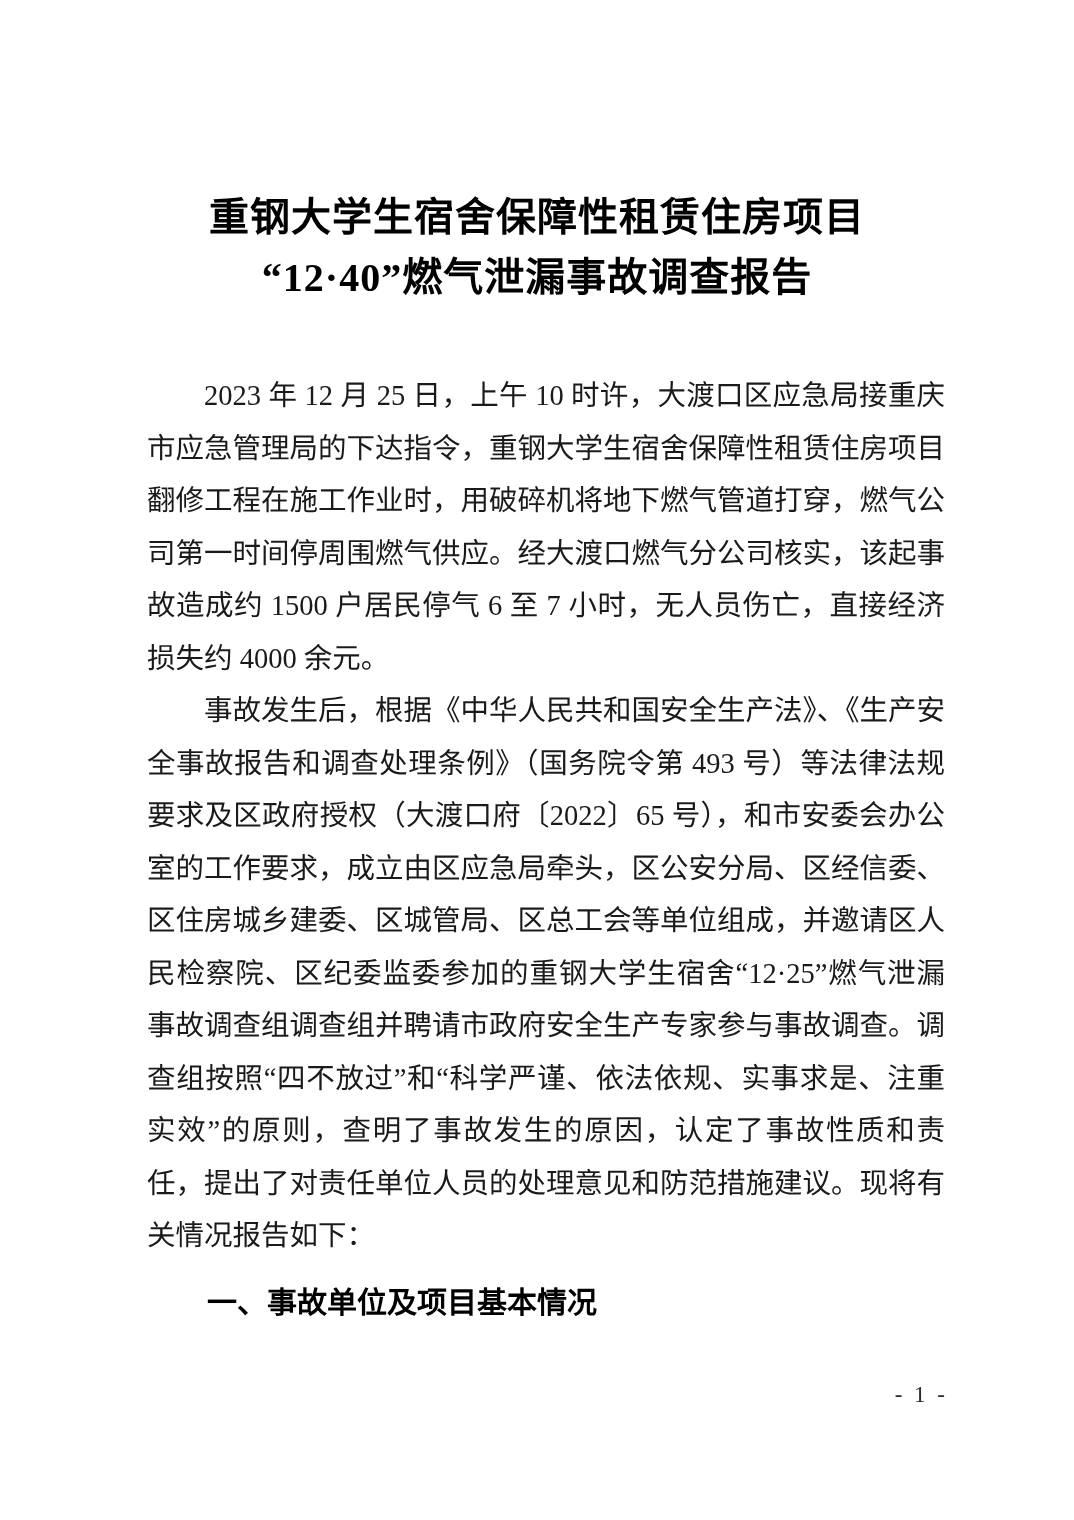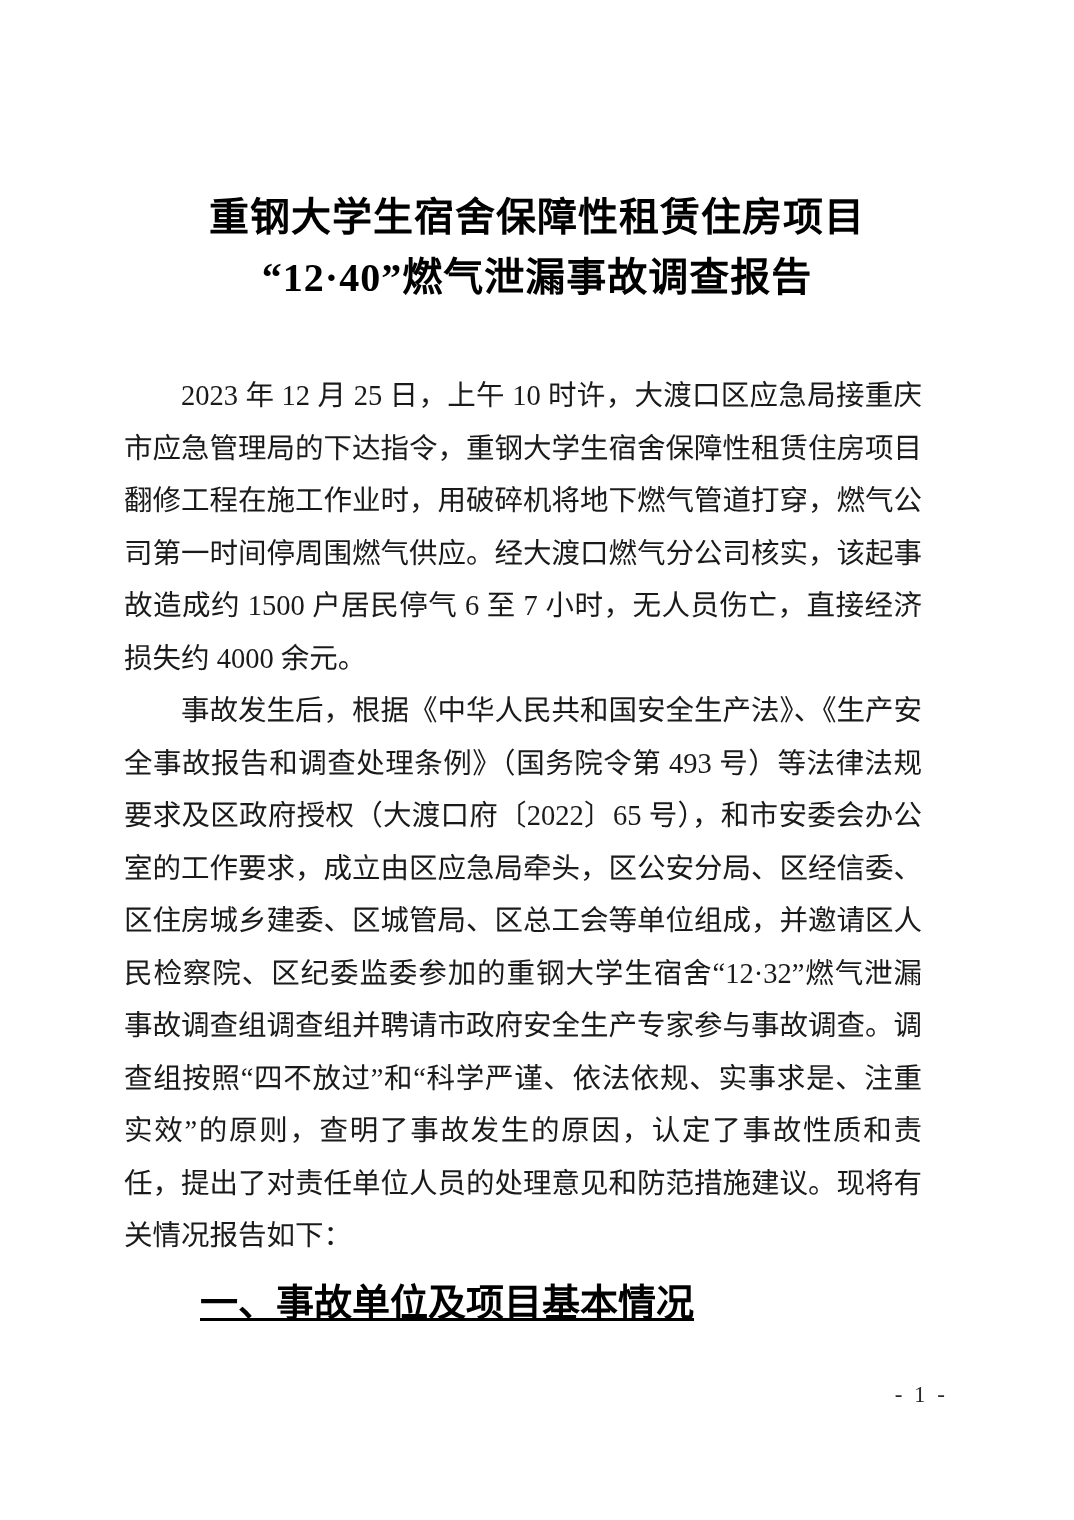--- a/index.html
+++ b/index.html
@@ -31,43 +31,42 @@
     color: #000000;
   }
   .title-line {
     display: block;
     white-space: nowrap;
     font-family: Liberation Serif, serif;
   }
   .doc-body {
     position: absolute;
     top: 370px;
-    left: 124px;
+    left: 147px;
     width: 798px;
     font-family: "Liberation Serif", serif;
     font-size: 28.5px;
     line-height: 52.5px;
     text-align: justify;
     text-justify: inter-character;
     color: #1a1a1a;
   }
   .para {
     margin: 0;
     text-indent: 2em;
   }
   .section-heading {
     margin: 14px 0 0 0;
     font-family: "Liberation Sans", sans-serif;
     font-weight: 700;
-    font-size: 38px;
+    font-size: 30px;
     line-height: 52.5px;
     text-indent: 2em;
     text-align: left;
     color: #000000;
-    text-decoration: underline;
   }
   .page-number {
     position: absolute;
     right: 126px;
     bottom: 112px;
     font-family: "Liberation Serif", serif;
     font-size: 23px;
     letter-spacing: 3px;
     color: #2a2a2a;
     white-space: nowrap;
@@ -78,19 +77,19 @@
 
 <div class="page">
 
   <h1 class="doc-title">
     <span class="title-line">重钢大学生宿舍保障性租赁住房项目</span>
     <span class="title-line">“12·40”燃气泄漏事故调查报告</span>
   </h1>
 
   <div class="doc-body">
     <p class="para">2023 年 12 月 25 日，上午 10 时许，大渡口区应急局接重庆市应急管理局的下达指令，重钢大学生宿舍保障性租赁住房项目翻修工程在施工作业时，用破碎机将地下燃气管道打穿，燃气公司第一时间停周围燃气供应。经大渡口燃气分公司核实，该起事故造成约 1500 户居民停气 6 至 7 小时，无人员伤亡，直接经济损失约 4000 余元。</p>
-    <p class="para">事故发生后，根据《中华人民共和国安全生产法》、《生产安全事故报告和调查处理条例》（国务院令第 493 号）等法律法规要求及区政府授权（大渡口府〔2022〕65 号），和市安委会办公室的工作要求，成立由区应急局牵头，区公安分局、区经信委、区住房城乡建委、区城管局、区总工会等单位组成，并邀请区人民检察院、区纪委监委参加的重钢大学生宿舍“12·32”燃气泄漏事故调查组调查组并聘请市政府安全生产专家参与事故调查。调查组按照“四不放过”和“科学严谨、依法依规、实事求是、注重实效”的原则，查明了事故发生的原因，认定了事故性质和责任，提出了对责任单位人员的处理意见和防范措施建议。现将有关情况报告如下：</p>
+    <p class="para">事故发生后，根据《中华人民共和国安全生产法》、《生产安全事故报告和调查处理条例》（国务院令第 493 号）等法律法规要求及区政府授权（大渡口府〔2022〕65 号），和市安委会办公室的工作要求，成立由区应急局牵头，区公安分局、区经信委、区住房城乡建委、区城管局、区总工会等单位组成，并邀请区人民检察院、区纪委监委参加的重钢大学生宿舍“12·25”燃气泄漏事故调查组调查组并聘请市政府安全生产专家参与事故调查。调查组按照“四不放过”和“科学严谨、依法依规、实事求是、注重实效”的原则，查明了事故发生的原因，认定了事故性质和责任，提出了对责任单位人员的处理意见和防范措施建议。现将有关情况报告如下：</p>
     <h2 class="section-heading">一、事故单位及项目基本情况</h2>
   </div>
 
   <div class="page-number">- 1 -</div>
 
 </div>
 
 </body></html>

